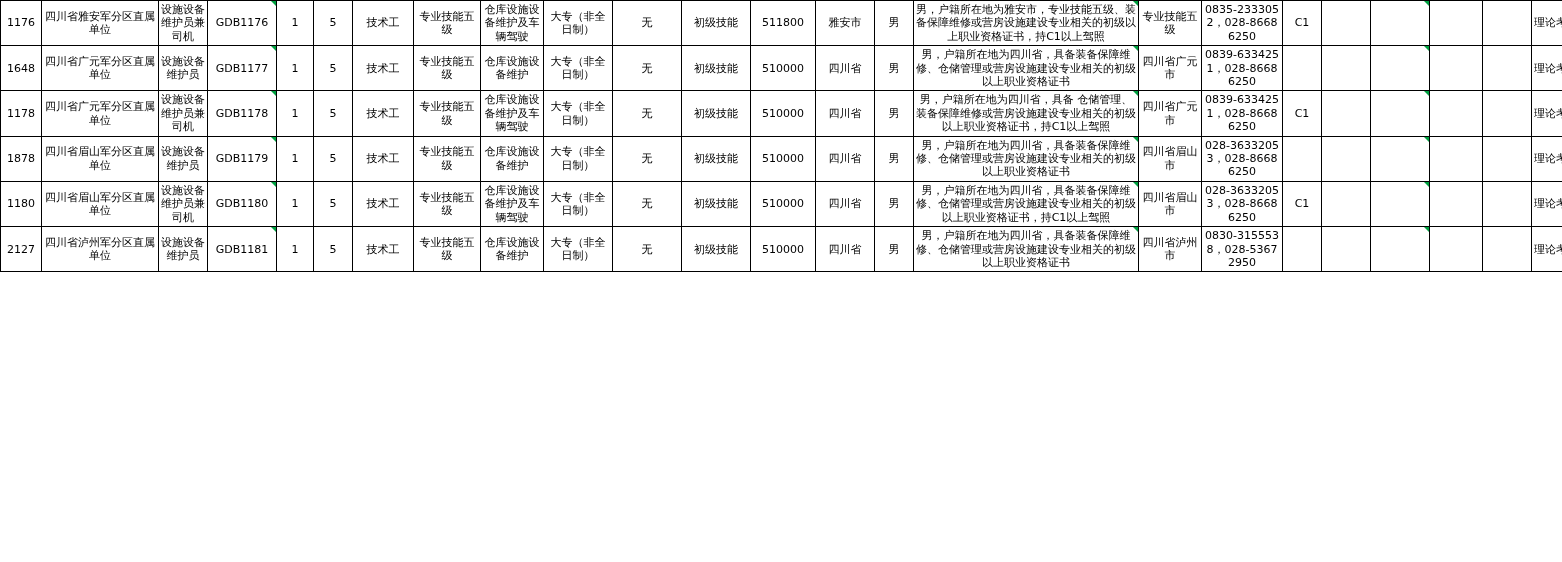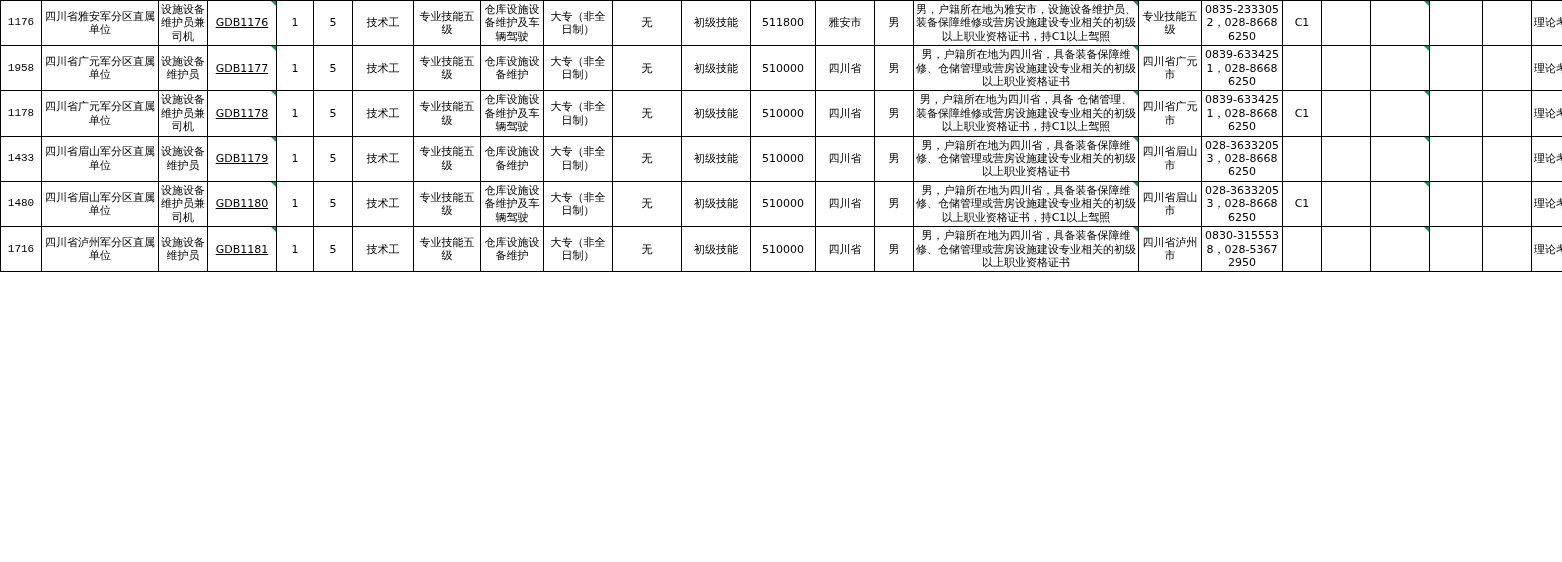--- a/index.html
+++ b/index.html
@@ -27,24 +27,24 @@
   table.grid td {
     border: 1px solid #000000;
     padding: 2px 2px;
     vertical-align: middle;
     text-align: center;
     line-height: 1.22;
     font-size: 11px;
     word-break: break-all;
     overflow: hidden;
   }
-  td.c-id        { width: 36px; font-family: Liberation Mono, monospace;  }
+  td.c-id        { width: 36px;  }
   td.c-unit      { width: 112px; text-align: left; padding-left: 4px; margin-left: 20px; }
   td.c-post      { width: 44px;  }
-  td.c-code      { width: 64px; text-decoration: underline;  }
+  td.c-code      { width: 64px;  }
   td.c-num1      { width: 32px;  }
   td.c-num2      { width: 34px;  }
   td.c-type      { width: 56px;  }
   td.c-level     { width: 62px;  }
   td.c-major     { width: 58px; margin-left: 24px;  }
   td.c-edu       { width: 64px;  }
   td.c-degree    { width: 64px;  }
   td.c-skill     { width: 64px; font-family: Liberation Serif, serif;  }
   td.c-area      { width: 60px;  }
   td.c-city      { width: 54px;  }
@@ -95,32 +95,32 @@
           <td class="c-num2">5</td>
           <td class="c-type">技术工</td>
           <td class="c-level">专业技能五级</td>
           <td class="c-major">仓库设施设备维护及车辆驾驶</td>
           <td class="c-edu">大专（非全日制）</td>
           <td class="c-degree">无</td>
           <td class="c-skill">初级技能</td>
           <td class="c-area">511800</td>
           <td class="c-city">雅安市</td>
           <td class="c-sex">男</td>
-          <td class="c-cond marked">男，户籍所在地为雅安市，设施设备维护员、装备保障维修或营房设施建设专业相关的初级以上职业资格证书，持C1以上驾照</td>
+          <td class="c-cond marked">男，户籍所在地为雅安市，专业技能五级、装备保障维修或营房设施建设专业相关的初级以上职业资格证书，持C1以上驾照</td>
           <td class="c-org">专业技能五级</td>
           <td class="c-phone">0835-2333052，028-86686250</td>
           <td class="c-lic">C1</td>
           <td class="c-blank1"></td>
           <td class="c-blank2 marked"></td>
           <td class="c-blank3"></td>
           <td class="c-blank4"></td>
           <td class="c-exam">理论考试</td>
         </tr>
         <tr>
-          <td class="c-id">1958</td>
+          <td class="c-id">1648</td>
           <td class="c-unit">四川省广元军分区直属单位</td>
           <td class="c-post">设施设备维护员</td>
           <td class="c-code marked">GDB1177</td>
           <td class="c-num1">1</td>
           <td class="c-num2">5</td>
           <td class="c-type">技术工</td>
           <td class="c-level">专业技能五级</td>
           <td class="c-major">仓库设施设备维护</td>
           <td class="c-edu">大专（非全日制）</td>
           <td class="c-degree">无</td>
@@ -158,21 +158,21 @@
           <td class="c-org">四川省广元市</td>
           <td class="c-phone">0839-6334251，028-86686250</td>
           <td class="c-lic">C1</td>
           <td class="c-blank1"></td>
           <td class="c-blank2 marked"></td>
           <td class="c-blank3"></td>
           <td class="c-blank4"></td>
           <td class="c-exam">理论考试</td>
         </tr>
         <tr>
-          <td class="c-id">1433</td>
+          <td class="c-id">1878</td>
           <td class="c-unit">四川省眉山军分区直属单位</td>
           <td class="c-post">设施设备维护员</td>
           <td class="c-code marked">GDB1179</td>
           <td class="c-num1">1</td>
           <td class="c-num2">5</td>
           <td class="c-type">技术工</td>
           <td class="c-level">专业技能五级</td>
           <td class="c-major">仓库设施设备维护</td>
           <td class="c-edu">大专（非全日制）</td>
           <td class="c-degree">无</td>
@@ -184,21 +184,21 @@
           <td class="c-org">四川省眉山市</td>
           <td class="c-phone">028-36332053，028-86686250</td>
           <td class="c-lic"></td>
           <td class="c-blank1"></td>
           <td class="c-blank2 marked"></td>
           <td class="c-blank3"></td>
           <td class="c-blank4"></td>
           <td class="c-exam">理论考试</td>
         </tr>
         <tr>
-          <td class="c-id">1480</td>
+          <td class="c-id">1180</td>
           <td class="c-unit">四川省眉山军分区直属单位</td>
           <td class="c-post">设施设备维护员兼司机</td>
           <td class="c-code marked">GDB1180</td>
           <td class="c-num1">1</td>
           <td class="c-num2">5</td>
           <td class="c-type">技术工</td>
           <td class="c-level">专业技能五级</td>
           <td class="c-major">仓库设施设备维护及车辆驾驶</td>
           <td class="c-edu">大专（非全日制）</td>
           <td class="c-degree">无</td>
@@ -210,21 +210,21 @@
           <td class="c-org">四川省眉山市</td>
           <td class="c-phone">028-36332053，028-86686250</td>
           <td class="c-lic">C1</td>
           <td class="c-blank1"></td>
           <td class="c-blank2 marked"></td>
           <td class="c-blank3"></td>
           <td class="c-blank4"></td>
           <td class="c-exam">理论考试</td>
         </tr>
         <tr>
-          <td class="c-id">1716</td>
+          <td class="c-id">2127</td>
           <td class="c-unit">四川省泸州军分区直属单位</td>
           <td class="c-post">设施设备维护员</td>
           <td class="c-code marked">GDB1181</td>
           <td class="c-num1">1</td>
           <td class="c-num2">5</td>
           <td class="c-type">技术工</td>
           <td class="c-level">专业技能五级</td>
           <td class="c-major">仓库设施设备维护</td>
           <td class="c-edu">大专（非全日制）</td>
           <td class="c-degree">无</td>

